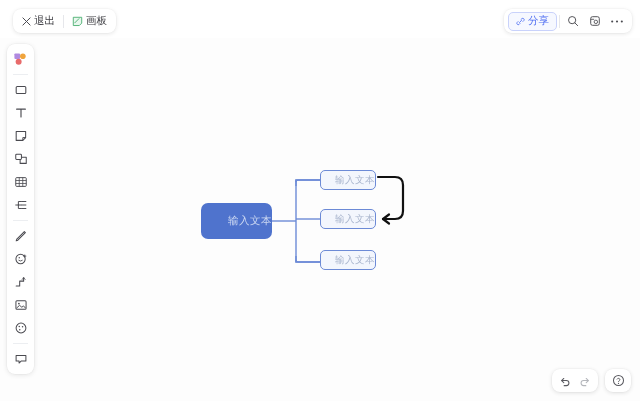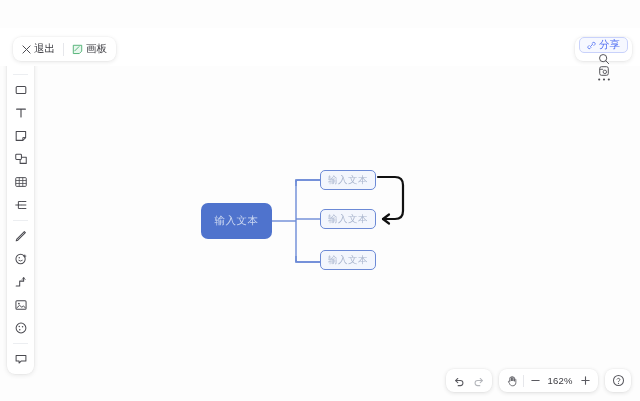--- a/index.html
+++ b/index.html
@@ -20,33 +20,32 @@
   .canvas {
     position: absolute; inset: 0;
     background: #fdfdfd;
   }
 
   
   .topbar {
     position: absolute; top: 0; left: 0; right: 0; height: 38px;
     background: #ffffff;
     z-index: 40;
-    margin-top: 28px;
   }
   .pill {
     position: absolute;
     display: flex; align-items: center;
     background: #ffffff;
     border-radius: 8px;
     box-shadow: 0 1px 4px rgba(0,0,0,.10), 0 0 0 0.5px rgba(0,0,0,.03);
     height: 24px;
     padding: 0 3px;
   }
   .tb-left { left: 13px; top: 9px; }
-  .tb-right { right: 8px; top: 9px; padding: 0 4px; flex-direction: column; }
+  .tb-right { right: 8px; top: 9px; padding: 0 4px; }
 
   .tbtn {
     display: flex; align-items: center; gap: 3px;
     height: 20px; padding: 0 6px;
     border-radius: 5px;
     font-size: 10.5px; color: #3b3b40;
     white-space: nowrap; cursor: pointer;
     background: transparent; border: none;
     font-family: "Liberation Sans", "DejaVu Sans", sans-serif;
   }
@@ -91,21 +90,21 @@
     color: #4a4a50;
   }
   .rail-div {
     width: 15px; height: 1px; background: #eceef1; margin: 3px 0;
   }
 
   
   .mm { position: absolute; left: 0; top: 0; width: 640px; height: 401px; }
   .node {
     position: absolute;
-    display: flex; align-items: center; justify-content: center;
+    display: flex; align-items: center; justify-content: flex-end;
     font-size: 10px;
     white-space: nowrap;
     letter-spacing: .5px;
     cursor: pointer;
   }
   .node-root {
     left: 201px; top: 203px;
     width: 71px; height: 36px;
     background: #4f73cd;
     border-radius: 7px;
@@ -401,45 +400,20 @@
       <div class="bbtn">
         <span>
           <svg width="12" height="12" viewBox="0 0 14 14">
             <path d="M10.6,6.4 h-5.2 a3,3 0 0 0 0,6 h2.6" fill="none" stroke="#b4b6bb" stroke-width="1.2" stroke-linecap="round"></path>
             <path d="M8.4,4 L11,6.5 L8.4,9" fill="none" stroke="#b4b6bb" stroke-width="1.2" stroke-linecap="round" stroke-linejoin="round"></path>
           </svg>
         </span>
       </div>
     </div>
 
-    <div class="bgroup">
-      <div class="bbtn">
-        <span>
-          <svg width="12" height="12" viewBox="0 0 14 14">
-            <path d="M4.4,7.6 V3.6 a0.9,0.9 0 0 1 1.8,0 V7 V2.6 a0.9,0.9 0 0 1 1.8,0 V7 V3.4 a0.9,0.9 0 0 1 1.8,0 V7.4 V5.4 a0.9,0.9 0 0 1 1.7,0 v3.6 c0,2.2 -1.6,3.6 -3.6,3.6 c-2.2,0 -3.5,-1.2 -3.9,-2.8 L3,8.2 a0.9,0.9 0 0 1 1.4,-1.1 z" fill="none" stroke="#5a5a60" stroke-width="1"></path>
-          </svg>
-        </span>
-      </div>
-      <div class="bsep"></div>
-      <div class="bbtn">
-        <span>
-          <svg width="11" height="11" viewBox="0 0 12 12">
-            <path d="M2,6 h8" stroke="#5a5a60" stroke-width="1.2" stroke-linecap="round"></path>
-          </svg>
-        </span>
-      </div>
-      <div class="zoomval">162%</div>
-      <div class="bbtn">
-        <span>
-          <svg width="11" height="11" viewBox="0 0 12 12">
-            <path d="M2,6 h8 M6,2 v8" stroke="#5a5a60" stroke-width="1.2" stroke-linecap="round"></path>
-          </svg>
-        </span>
-      </div>
-    </div>
 
     <div class="bgroup">
       <div class="bbtn">
         <span>
           <svg width="13" height="13" viewBox="0 0 14 14">
             <circle cx="7" cy="7" r="5.4" fill="none" stroke="#5a5a60" stroke-width="1.1"></circle>
             <path d="M5.5,5.5 a1.6,1.6 0 0 1 3,0.6 c0,1 -1.5,1.1 -1.5,2.1" fill="none" stroke="#5a5a60" stroke-width="1.05" stroke-linecap="round"></path>
             <circle cx="7" cy="10.2" r="0.65" fill="#5a5a60"></circle>
           </svg>
         </span>

